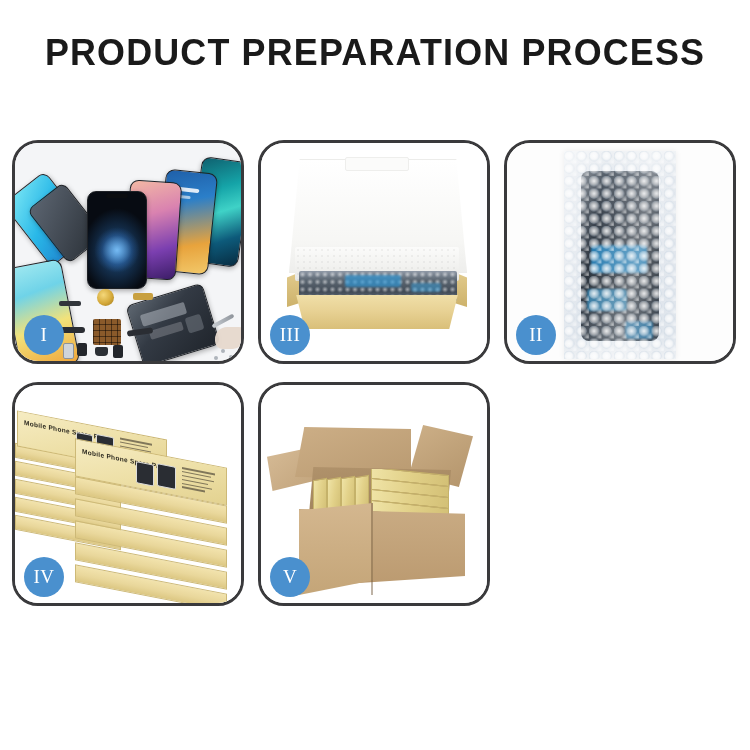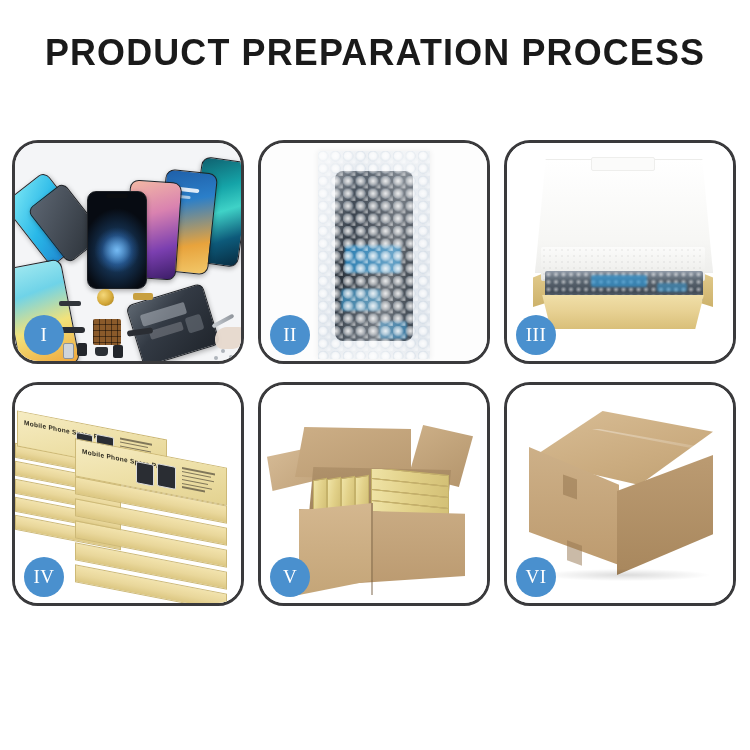--- a/index.html
+++ b/index.html
@@ -427,51 +427,51 @@
       <div class="prt prt-hand" style="left:200px; top:184px;"></div>
       <div class="prt prt-screw" style="left:206px; top:206px;"></div>
       <div class="prt prt-screw" style="left:214px; top:212px;"></div>
       <div class="prt prt-screw" style="left:199px; top:213px;"></div>
     </div>
     <div class="badge">I</div>
   </div>
 
   <div class="panel">
     <div class="stage">
+      <div class="p3-bg"></div>
+      <div class="b3-lidback"></div>
+      <div class="b3-lidtab"></div>
+      <div class="b3-sideL"></div>
+      <div class="b3-sideR"></div>
+      <div class="b3-foam"></div>
+      <div class="b3-content">
+        <div class="cb"></div>
+        <div class="cblue"></div>
+        <div class="cblue2"></div>
+      </div>
+      <div class="b3-front"></div>
+    </div>
+    <div class="badge">III</div>
+  </div>
+
+  <div class="panel">
+    <div class="stage">
       <div class="p2-bg"></div>
       <div class="bubblepack">
         <div class="bp-item">
           <div class="blue1"></div>
           <div class="blue2"></div>
           <div class="blue3"></div>
         </div>
         <div class="bubbles"></div>
         <div class="bubbles2"></div>
         <div class="bp-sheen"></div>
       </div>
     </div>
     <div class="badge">II</div>
-  </div>
-
-  <div class="panel">
-    <div class="stage">
-      <div class="p3-bg"></div>
-      <div class="b3-lidback"></div>
-      <div class="b3-lidtab"></div>
-      <div class="b3-sideL"></div>
-      <div class="b3-sideR"></div>
-      <div class="b3-foam"></div>
-      <div class="b3-content">
-        <div class="cb"></div>
-        <div class="cblue"></div>
-        <div class="cblue2"></div>
-      </div>
-      <div class="b3-front"></div>
-    </div>
-    <div class="badge">III</div>
   </div>
 
   <div class="panel">
     <div class="stage">
       <div class="p4-bg"></div>
       <div class="stack">
 
         <div class="kbox" style="left:0px; top:44px; width:104px; height:13px; transform:skewY(11deg);"></div>
         <div class="kbox" style="left:0px; top:62px; width:104px; height:13px; transform:skewY(11deg);"></div>
         <div class="kbox" style="left:0px; top:80px; width:104px; height:13px; transform:skewY(11deg);"></div>
@@ -535,27 +535,14 @@
         <div class="kb" style="left:60px; top:24px; width:76px; height:10px; transform:skewY(6deg);"></div>
         <div class="kb" style="left:60px; top:35px; width:76px; height:10px; transform:skewY(6deg);"></div>
       </div>
       <div class="c5-body"></div>
       <div class="c5-bodyL"></div>
       <div class="c5-edge"></div>
     </div>
     <div class="badge">V</div>
   </div>
 
-  <div class="panel">
-    <div class="stage">
-      <div class="p6-bg"></div>
-      <div class="c6-top"></div>
-      <div class="c6-seam"></div>
-      <div class="c6-left"></div>
-      <div class="c6-right"></div>
-      <div class="c6-tape1"></div>
-      <div class="c6-tape2"></div>
-      <div class="c6-shadow"></div>
-    </div>
-    <div class="badge">VI</div>
-  </div>
 
 </div>
 
 </body></html>

